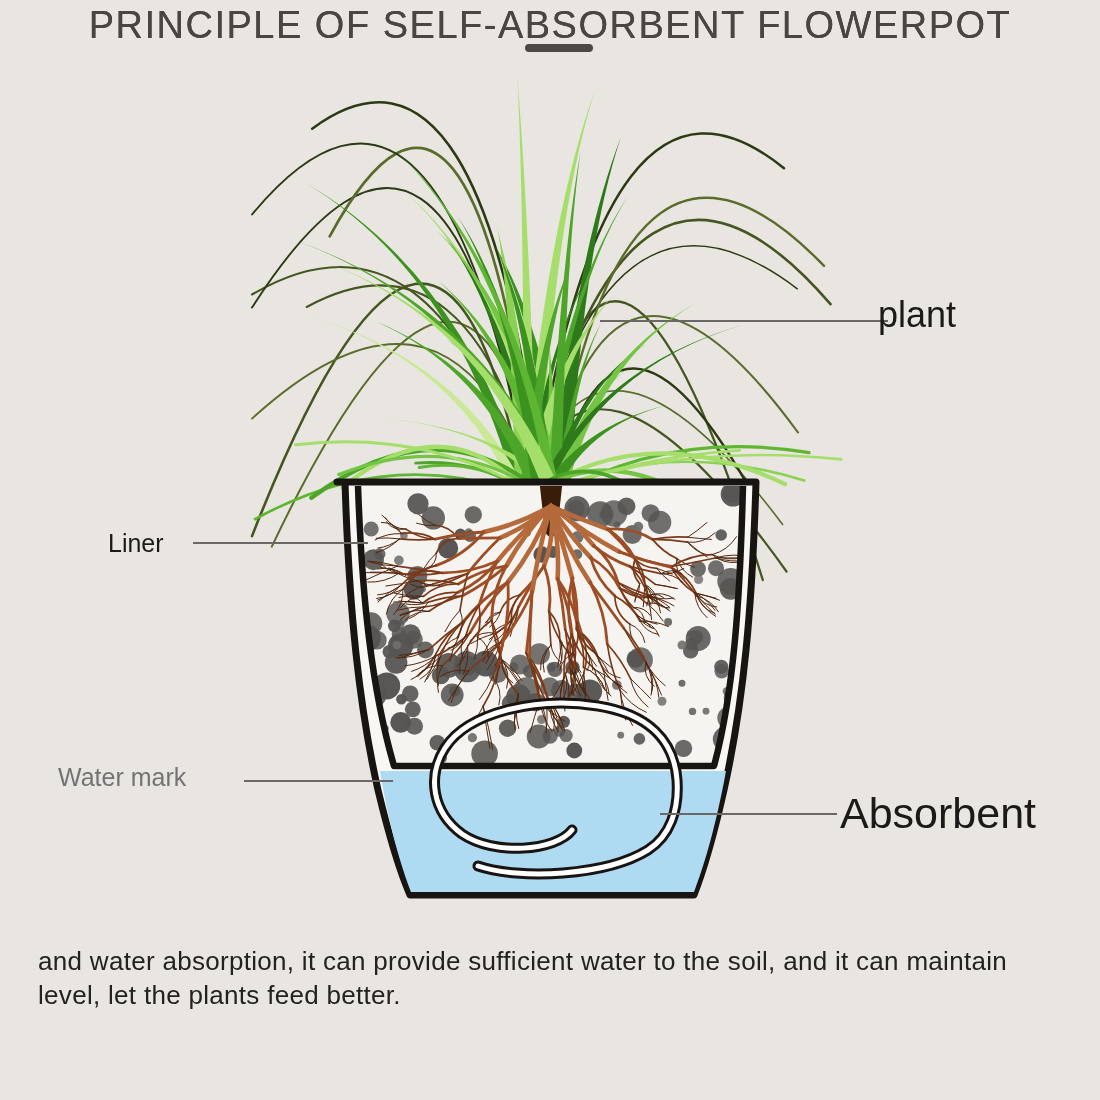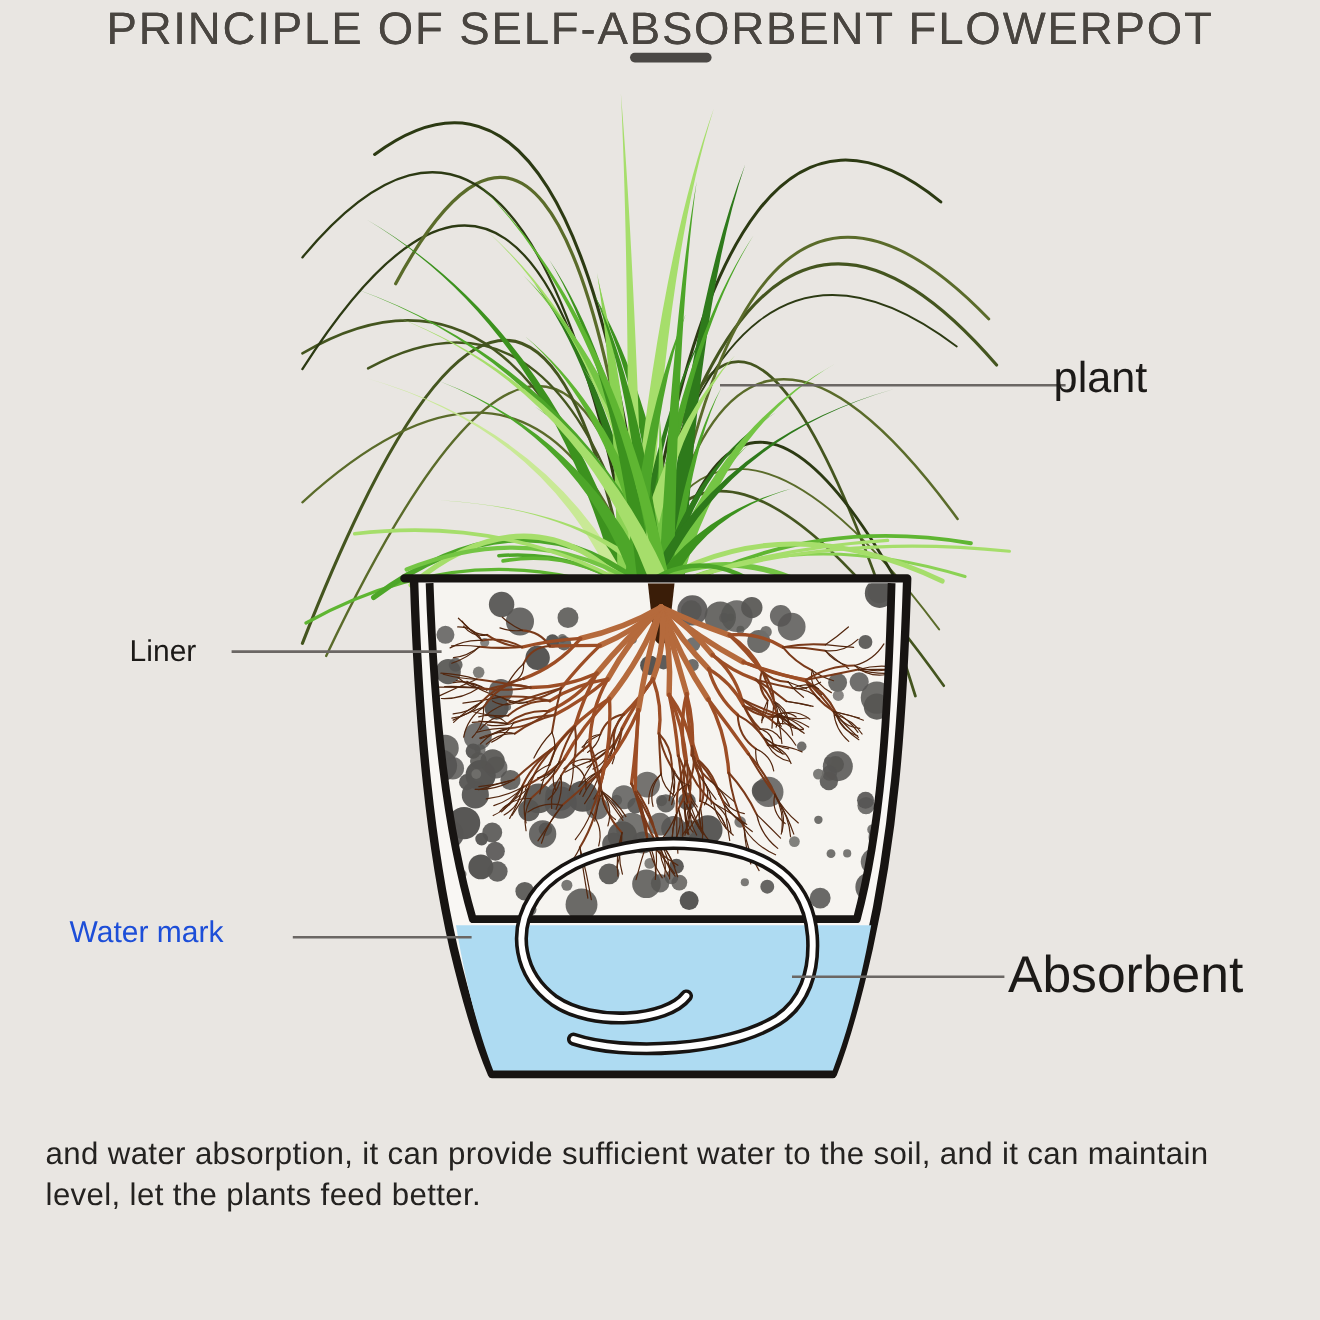--- a/index.html
+++ b/index.html
@@ -629,21 +629,21 @@
     <g id="pointerLines" stroke-width="2.2" stroke="#6b6764">
       <line x1="600" y1="321" x2="888" y2="321"></line>
       <line x1="193" y1="543" x2="368" y2="543"></line>
       <line x1="244" y1="781" x2="393" y2="781"></line>
       <line x1="660" y1="814" x2="837" y2="814"></line>
     </g>
   </svg>
 
   <div class="lbl lbl-plant" style="color: rgb(28, 26, 24);">plant</div>
   <div class="lbl lbl-liner" style="color: rgb(28, 26, 24);">Liner</div>
-  <div class="lbl lbl-watermark" style="color: #1d4ed8;">Water mark</div>
+  <div class="lbl lbl-watermark" style="color: #737373;">Water mark</div>
   <div class="lbl lbl-rope" style="color: rgb(28, 26, 24);">
     <span>Absorbent</span>
   </div>
 
   <div class="desc" style="color: rgb(36, 34, 32);">
     <div>and water absorption, it can provide sufficient water to the soil, and it can maintain</div>
     <div>level, let the plants feed better.</div>
   </div>
 </div>
 

